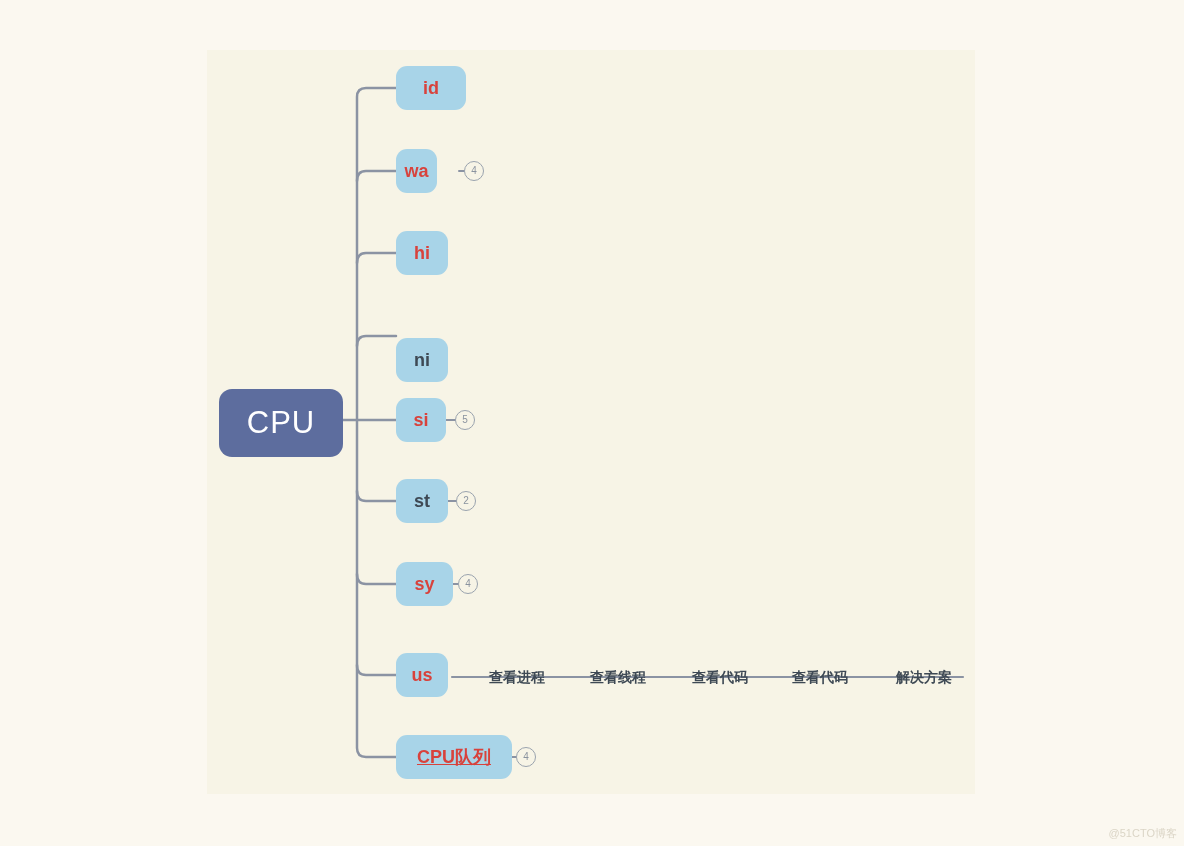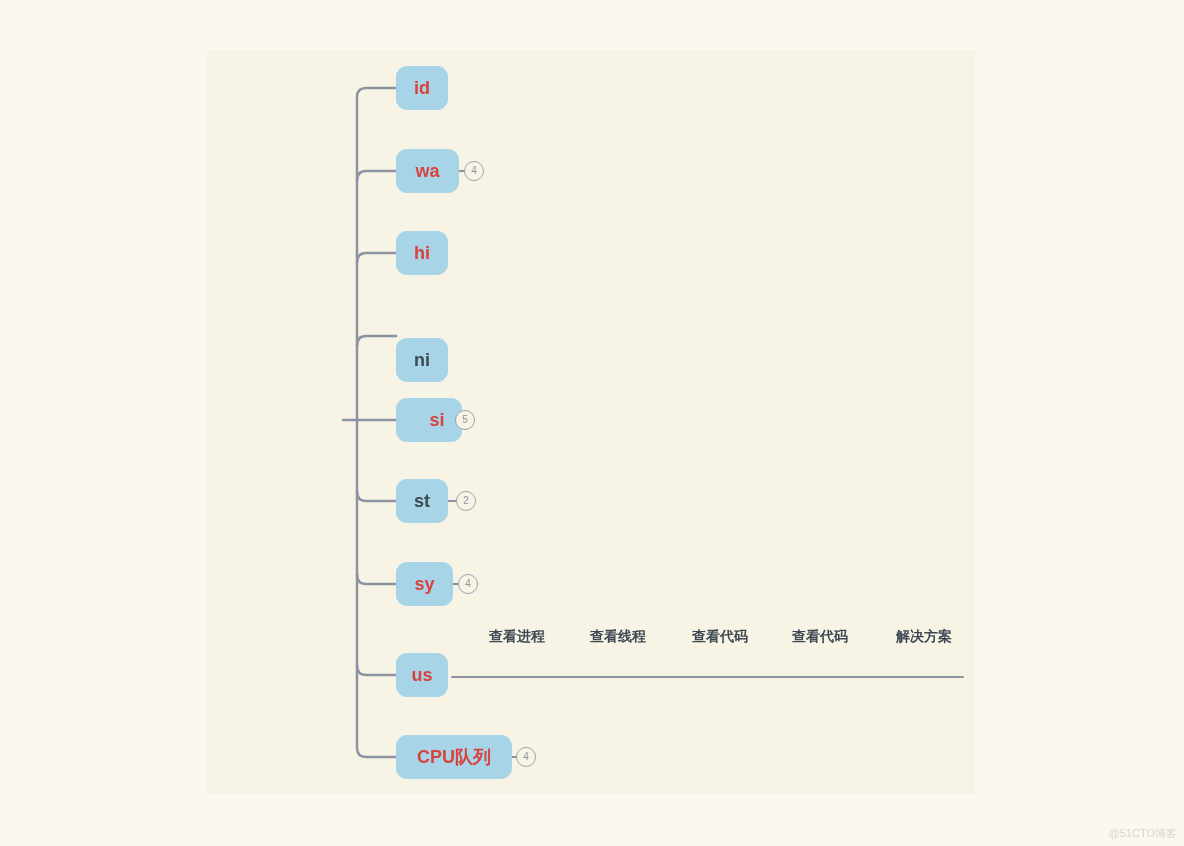--- a/index.html
+++ b/index.html
@@ -64,21 +64,21 @@
     background: #f7f4e6;
     color: #8a939f;
     font-size: 10px;
     display: flex;
     align-items: center;
     justify-content: center;
     line-height: 1;
   }
   .us-label {
     position: absolute;
-    top: 628px;
+    top: 669px;
     transform: translateX(-50%);
     font-size: 14px;
     font-weight: bold;
     color: #3e4954;
     white-space: nowrap;
   }
   .watermark {
     position: absolute;
     right: 7px;
     bottom: 5px;
@@ -110,30 +110,31 @@
       <path d="M452 677 L963 677" stroke-width="2.2"></path>
 
       <path d="M459 171 L465 171" stroke-width="2"></path>
       <path d="M446 420 L456 420" stroke-width="2"></path>
       <path d="M448 501 L457 501" stroke-width="2"></path>
       <path d="M452 584 L459 584" stroke-width="2"></path>
       <path d="M512 757 L517 757" stroke-width="2"></path>
     </g>
   </svg>
 
+  <div class="node root" style="left:219px; top:389px; width:124px;">CPU</div>
 
-  <div class="node red" style="left:396px; top:66px;  width:52px;">id</div>
-  <div class="node red" style="left:396px; top:149px; width:63px;">wa</div>
+  <div class="node red" style="left:396px; top:66px;  width:70px;">id</div>
+  <div class="node red" style="left:396px; top:149px; width:41px;">wa</div>
   <div class="node red" style="left:396px; top:231px; width:52px;">hi</div>
   <div class="node" style="left:396px; top:314px; width:52px;margin-top:24px;">ni</div>
-  <div class="node red" style="left:396px; top:398px; width:50px;padding-left:16px;">si</div>
+  <div class="node red" style="left:396px; top:398px; width:50px;">si</div>
   <div class="node" style="left:396px; top:479px; width:52px;">st</div>
   <div class="node red" style="left:396px; top:562px; width:57px;text-align:right;">sy</div>
   <div class="node red" style="left:396px; top:653px; width:52px;">us</div>
-  <div class="node red" style="left:396px; top:735px; width:116px;">CPU队列</div>
+  <div class="node red" style="left:396px; top:735px; width:116px;text-decoration:underline;">CPU队列</div>
 
   <div class="badge" style="left:464px; top:161px;">4</div>
   <div class="badge" style="left:455px; top:410px;">5</div>
   <div class="badge" style="left:456px; top:491px;">2</div>
   <div class="badge" style="left:458px; top:574px;">4</div>
   <div class="badge" style="left:516px; top:747px;">4</div>
 
   <div class="us-label" style="left:517px;">查看进程</div>
   <div class="us-label" style="left:618px;">查看线程</div>
   <div class="us-label" style="left:720px;">查看代码</div>

